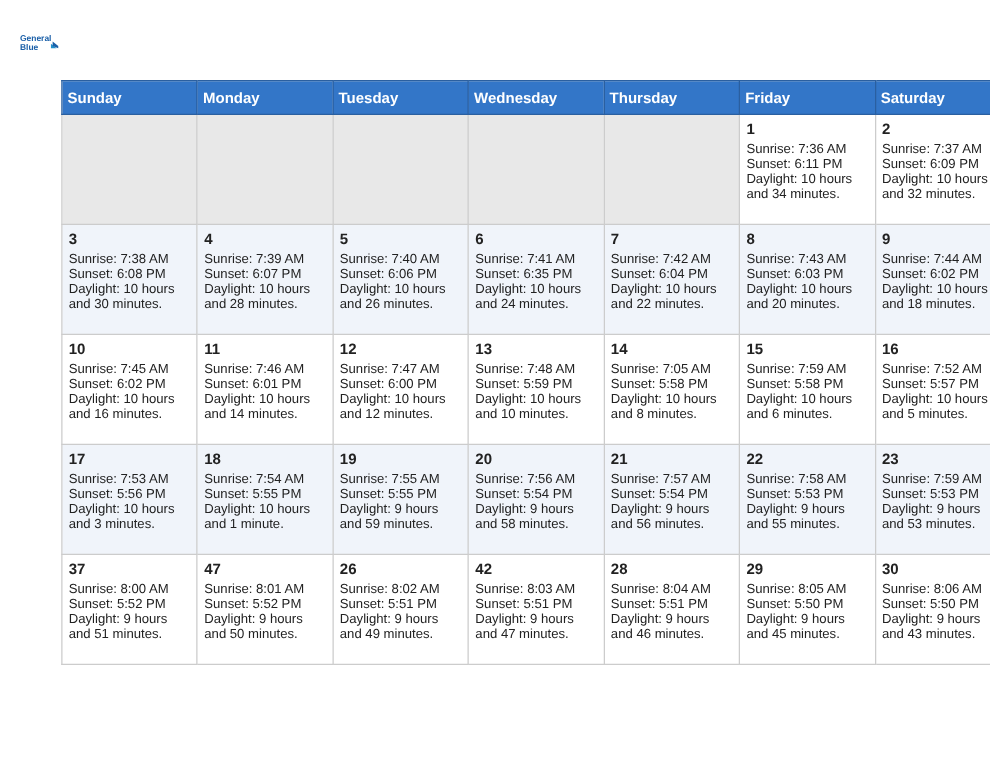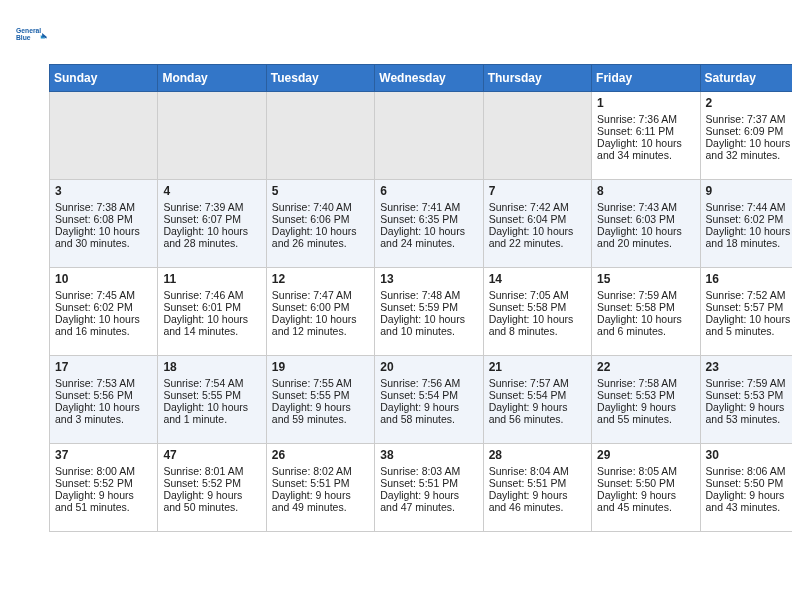--- a/index.html
+++ b/index.html
@@ -269,21 +269,21 @@
           <div>Sunset: 5:52 PM</div>
           <div>Daylight: 9 hours and 50 minutes.</div>
         </td>
         <td>
           <span class="day-number">26</span>
           <div>Sunrise: 8:02 AM</div>
           <div>Sunset: 5:51 PM</div>
           <div>Daylight: 9 hours and 49 minutes.</div>
         </td>
         <td>
-          <span class="day-number">38</span>
+          <span class="day-number">42</span>
           <div>Sunrise: 8:03 AM</div>
           <div>Sunset: 5:51 PM</div>
           <div>Daylight: 9 hours and 47 minutes.</div>
         </td>
         <td>
           <span class="day-number">28</span>
           <div>Sunrise: 8:04 AM</div>
           <div>Sunset: 5:51 PM</div>
           <div>Daylight: 9 hours and 46 minutes.</div>
         </td>

